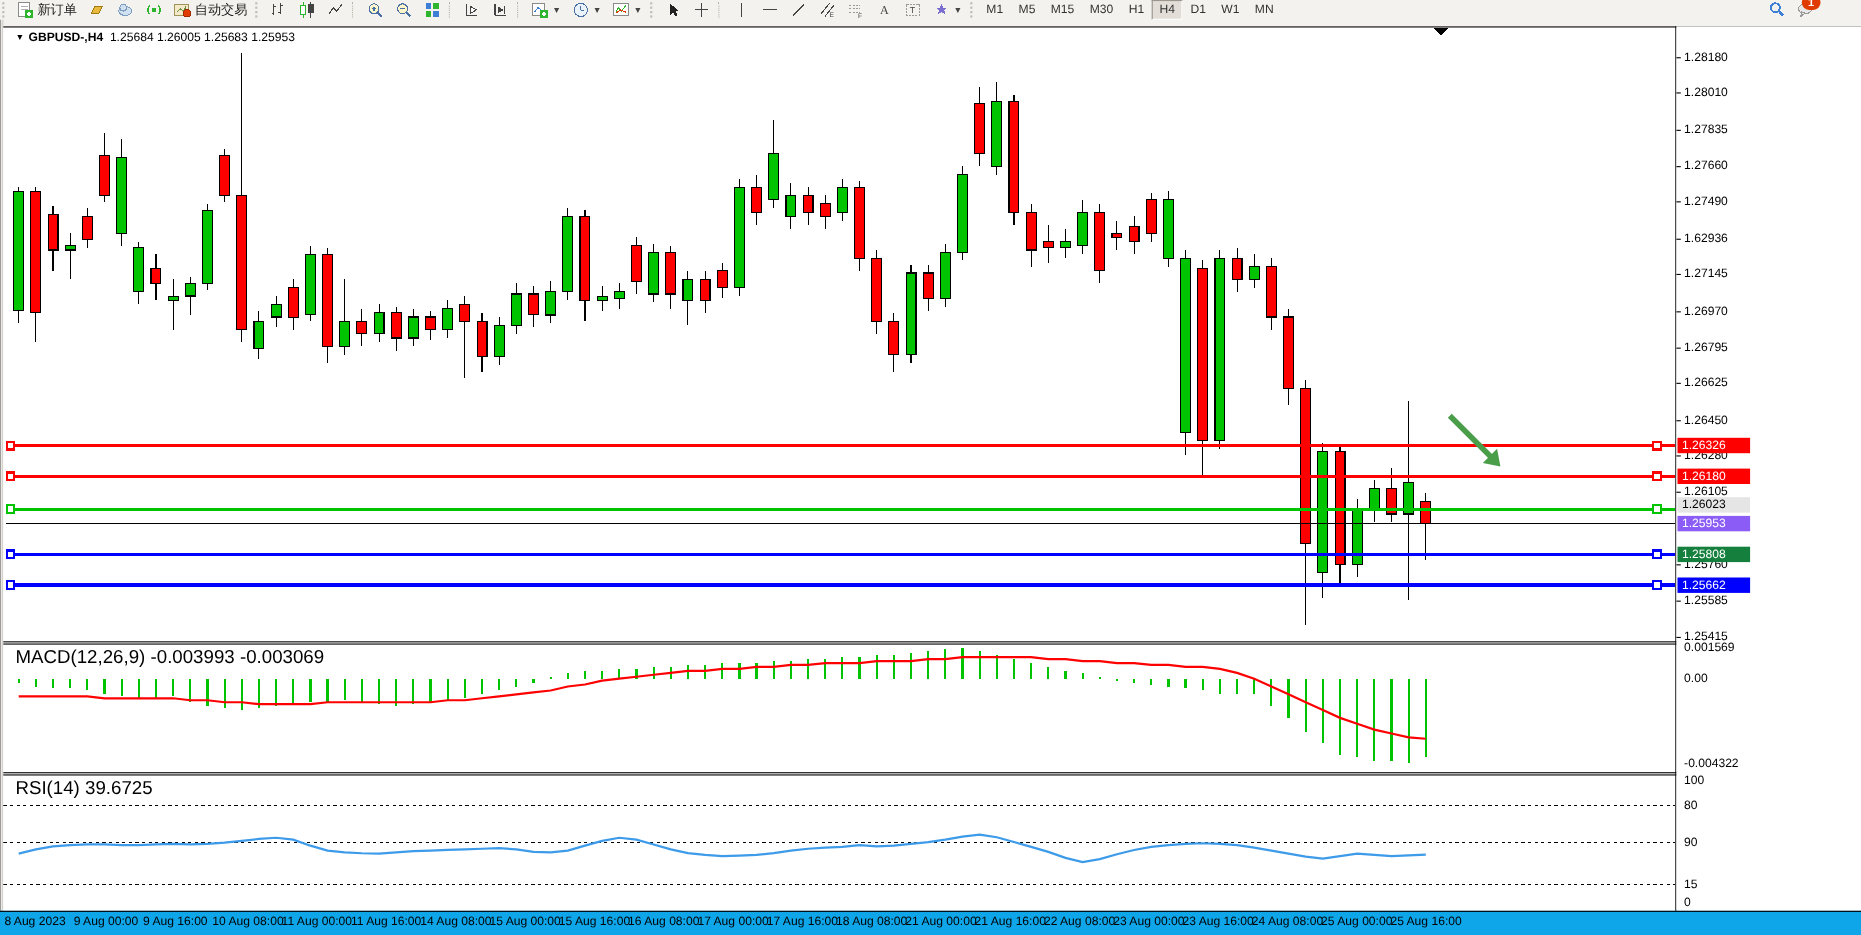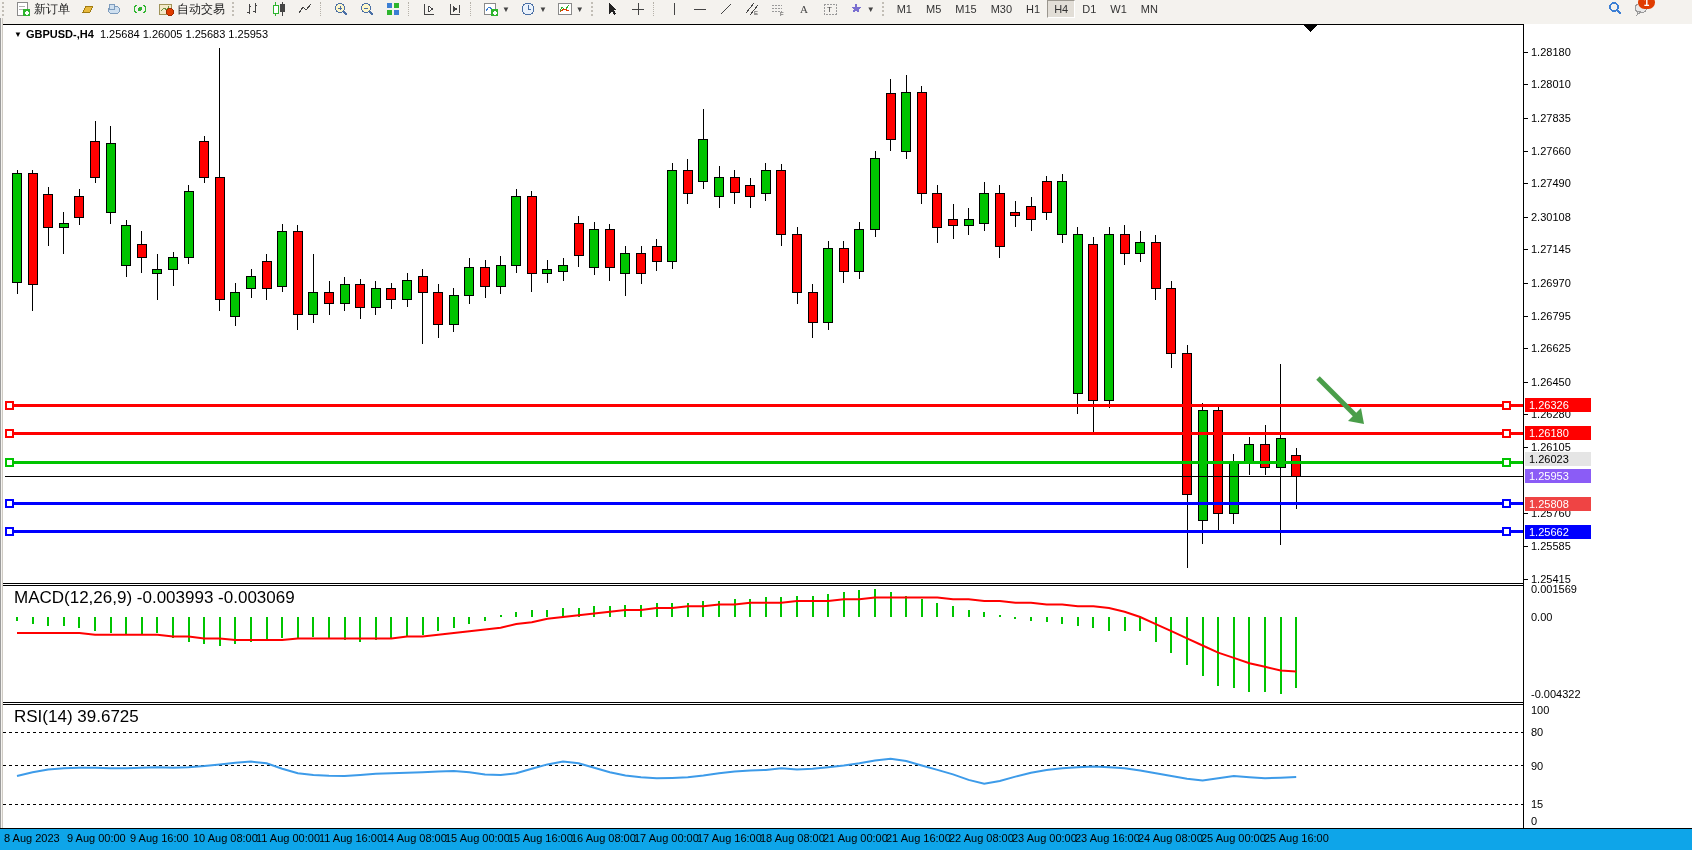--- a/index.html
+++ b/index.html
@@ -630,36 +630,36 @@
       </g>
       <polyline shape-rendering="auto" fill="none" stroke="#3d9be9" stroke-width="2" points="14.0,72.0 29.6,68.2 45.2,65.4 60.8,64.3 76.4,63.7 92.0,63.7 107.6,64.3 123.2,64.3 138.8,63.7 154.4,63.2 170.0,63.7 185.6,63.2 201.2,62.1 216.8,60.4 232.4,58.7 248.0,57.6 263.6,59.3 279.2,64.8 294.8,69.3 310.4,70.9 326.0,71.7 341.6,72.0 357.2,70.9 372.8,69.8 388.4,69.3 404.0,68.7 419.6,68.2 435.2,67.6 450.8,67.0 466.4,68.2 482.0,70.4 497.6,70.9 513.2,69.3 528.8,64.8 544.4,60.4 560.0,57.6 575.6,59.3 591.2,63.7 606.8,68.2 622.4,71.5 638.0,73.2 653.6,74.3 669.2,73.9 684.8,73.2 700.4,71.5 716.0,69.3 731.6,67.6 747.2,66.5 762.8,65.9 778.4,64.3 794.0,65.4 809.6,64.8 825.2,63.2 840.8,61.5 856.4,59.3 872.0,56.5 887.6,54.8 903.2,57.1 918.8,61.5 934.4,65.9 950.0,70.4 965.6,75.9 981.2,79.8 996.8,77.0 1012.4,72.6 1028.0,68.7 1043.6,65.9 1059.2,64.3 1074.8,63.2 1090.4,62.6 1106.0,63.2 1121.6,64.3 1137.2,66.5 1152.8,69.3 1168.4,72.0 1184.0,74.8 1199.6,76.5 1215.2,74.3 1230.8,72.0 1246.4,73.2 1262.0,74.3 1277.6,73.7 1293.2,73.0"></polyline>
     </svg>
 
   <div id="price-axis">
       <div class="tick" style="top:22px">1.28180</div>
       <div class="tick" style="top:54px">1.28010</div>
       <div class="tick" style="top:88px">1.27835</div>
       <div class="tick" style="top:121px">1.27660</div>
       <div class="tick" style="top:153px">1.27490</div>
-      <div class="tick" style="top:187px">2.30108</div>
+      <div class="tick" style="top:187px">1.62936</div>
       <div class="tick" style="top:219px">1.27145</div>
       <div class="tick" style="top:253px">1.26970</div>
       <div class="tick" style="top:286px">1.26795</div>
       <div class="tick" style="top:318px">1.26625</div>
       <div class="tick" style="top:352px">1.26450</div>
       <div class="tick" style="top:384px">1.26280</div>
       <div class="tick" style="top:417px">1.26105</div>
       <div class="tick" style="top:483px">1.25760</div>
       <div class="tick" style="top:516px">1.25585</div>
       <div class="tick" style="top:549px">1.25415</div>
       <div class="pricebox" style="top:374px;background:#ff0000;color:#ffffff">1.26326</div>
       <div class="pricebox" style="top:402px;background:#ff0000;color:#ffffff">1.26180</div>
       <div class="pricebox" style="top:428px;background:#e5e5e5;color:#000000">1.26023</div>
       <div class="pricebox" style="top:445px;background:#8b5cf6;color:#ffffff">1.25953</div>
-      <div class="pricebox" style="top:473px;background:#ef4444;color:#ffffff">1.25808</div>
+      <div class="pricebox" style="top:473px;background:#15803d;color:#ffffff">1.25808</div>
       <div class="pricebox" style="top:501px;background:#0000ff;color:#ffffff">1.25662</div>
       <div class="axlabel" style="top:559px">0.001569</div>
       <div class="axlabel" style="top:587px">0.00</div>
       <div class="axlabel" style="top:664px">-0.004322</div>
       <div class="axlabel" style="top:680px">100</div>
       <div class="axlabel" style="top:702px">80</div>
       <div class="axlabel" style="top:736px">90</div>
       <div class="axlabel" style="top:774px">15</div>
       <div class="axlabel" style="top:791px">0</div>
     </div>

